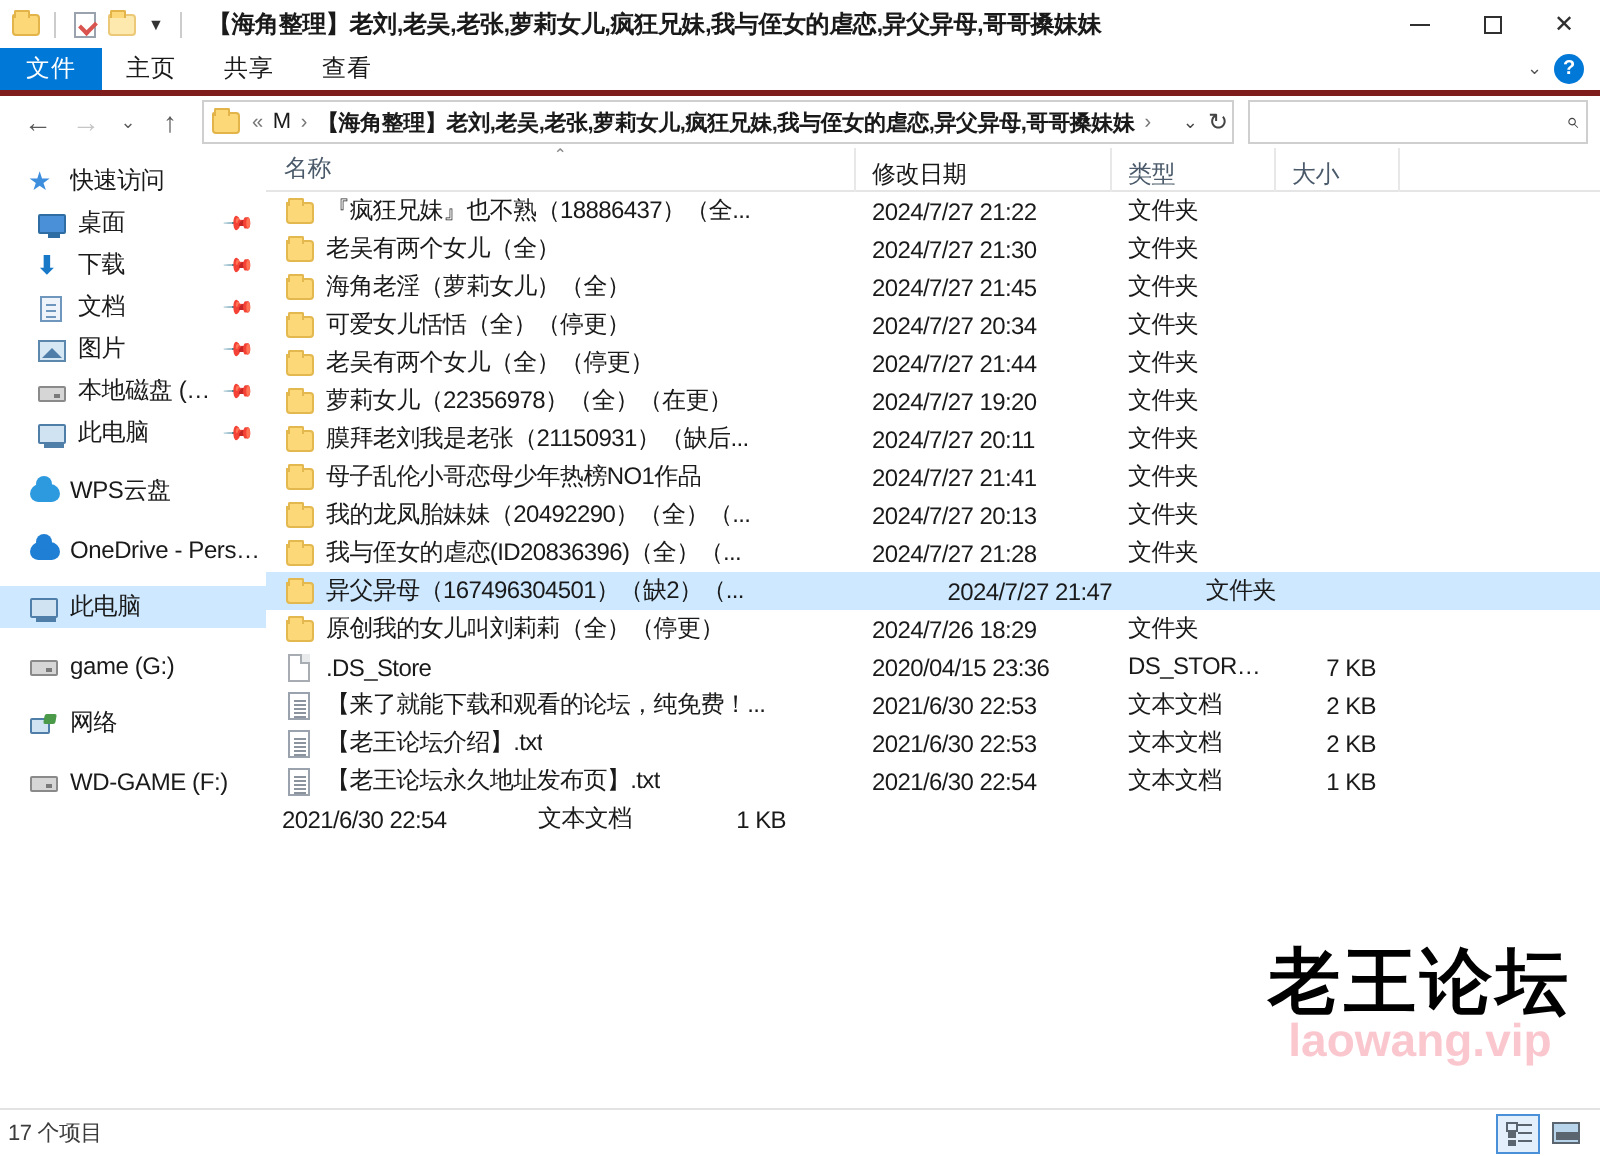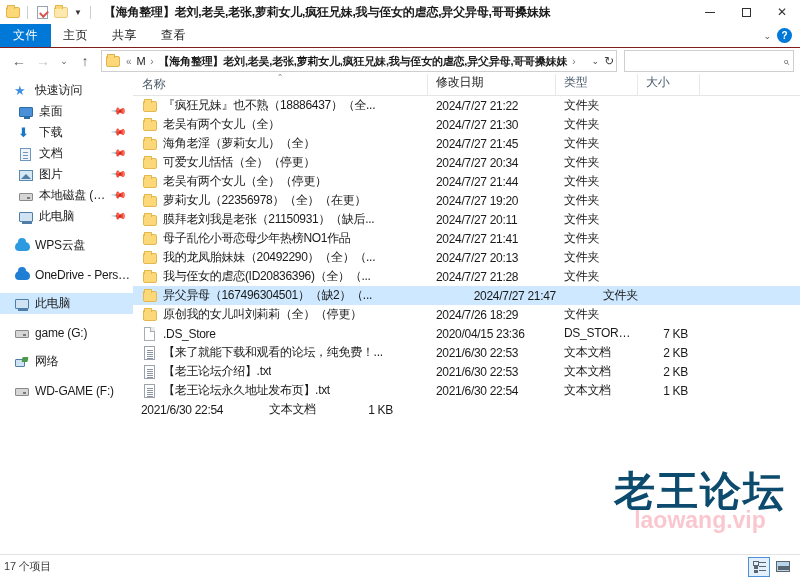--- a/index.html
+++ b/index.html
@@ -48,21 +48,21 @@
   .win-btn {
     width: 36px; height: 24px; display:flex; align-items:center; justify-content:center;
     font-size: 12px; color: #303030;
   }
   .min-bar { width:10px; height:1px; background:#303030; }
   .max-box { width:9px; height:9px; border:1px solid #303030; }
 
   
   .ribbon {
     height: 24px; display:flex; align-items:stretch; background:#ffffff;
-    border-bottom: 1px solid #7f1d1d; flex:none;
+    border-bottom: 3px solid #7f1d1d; flex:none;
   }
   .tab {
     padding: 0 12px; display:flex; align-items:center; font-size:12px; color:#1a1a1a;
     letter-spacing:0.5px;
   }
   .tab.file { background:#0078d7; color:#fff; font-weight:normal; padding:0 13px; }
   .ribbon-right { margin-left:auto; display:flex; align-items:center; gap:6px; padding-right:8px; }
   .chev { font-size:9px; color:#555; }
   .help-circle {
     width:15px; height:15px; border-radius:50%; background:#0078d7; color:#fff;
@@ -189,21 +189,21 @@
     background:#4a9a4a; border-radius:1px; transform: skewX(-10deg);
   }
 
   
   .content { flex:1; display:flex; flex-direction:column; min-width:0; background:#fff; position:relative; }
   .col-head {
     height:22px; display:flex; align-items:center; border-bottom:1px solid #e5e5e5;
     font-size:12px; color:#4a5a6a; flex:none; position:relative;
   }
   .ch {
-    height:22px; display:flex; align-items:flex-start; padding-left:8px;
+    height:22px; display:flex; align-items:flex-end; padding-left:8px;
     border-right:1px solid #e8e8e8; position:relative; letter-spacing:-0.2px;
   }
   .ch.c-name { width: 295px; flex:none; }
   .ch.c-date { width: 128px; flex:none; }
   .ch.c-type { width: 82px; flex:none; }
   .ch.c-size { width: 62px; flex:none; }
   .ch.c-rest { flex:1; border-right:none; }
   .sort-ind {
     position:absolute; top:1px; left:50%; transform:translateX(-50%);
     font-size:8px; color:#8a8a8a; line-height:6px;
@@ -246,21 +246,21 @@
     content:""; position:absolute; left:2px; top:3px; width:6px; height:1px;
     background:#8b949e; box-shadow: 0 2px 0 #8b949e, 0 4px 0 #8b949e, 0 6px 0 #8b949e, 0 8px 0 #8b949e;
   }
 
   
   .watermark {
     position:absolute; right:14px; bottom:22px; text-align:center;
     pointer-events:none; user-select:none;
   }
   .wm-cn {
-    font-size:41px; font-weight:bold; color:#0c4a6e; letter-spacing:2px;
+    font-size:36px; font-weight:bold; color:#000000; letter-spacing:2px;
     line-height:34px; white-space:nowrap;
   }
   .wm-en {
     font-size:23px; font-weight:bold; color:#fbc7cf; letter-spacing:0px;
     line-height:24px; white-space:nowrap;
   }
 
   
   .statusbar {
     height:24px; flex:none; display:flex; align-items:center;

